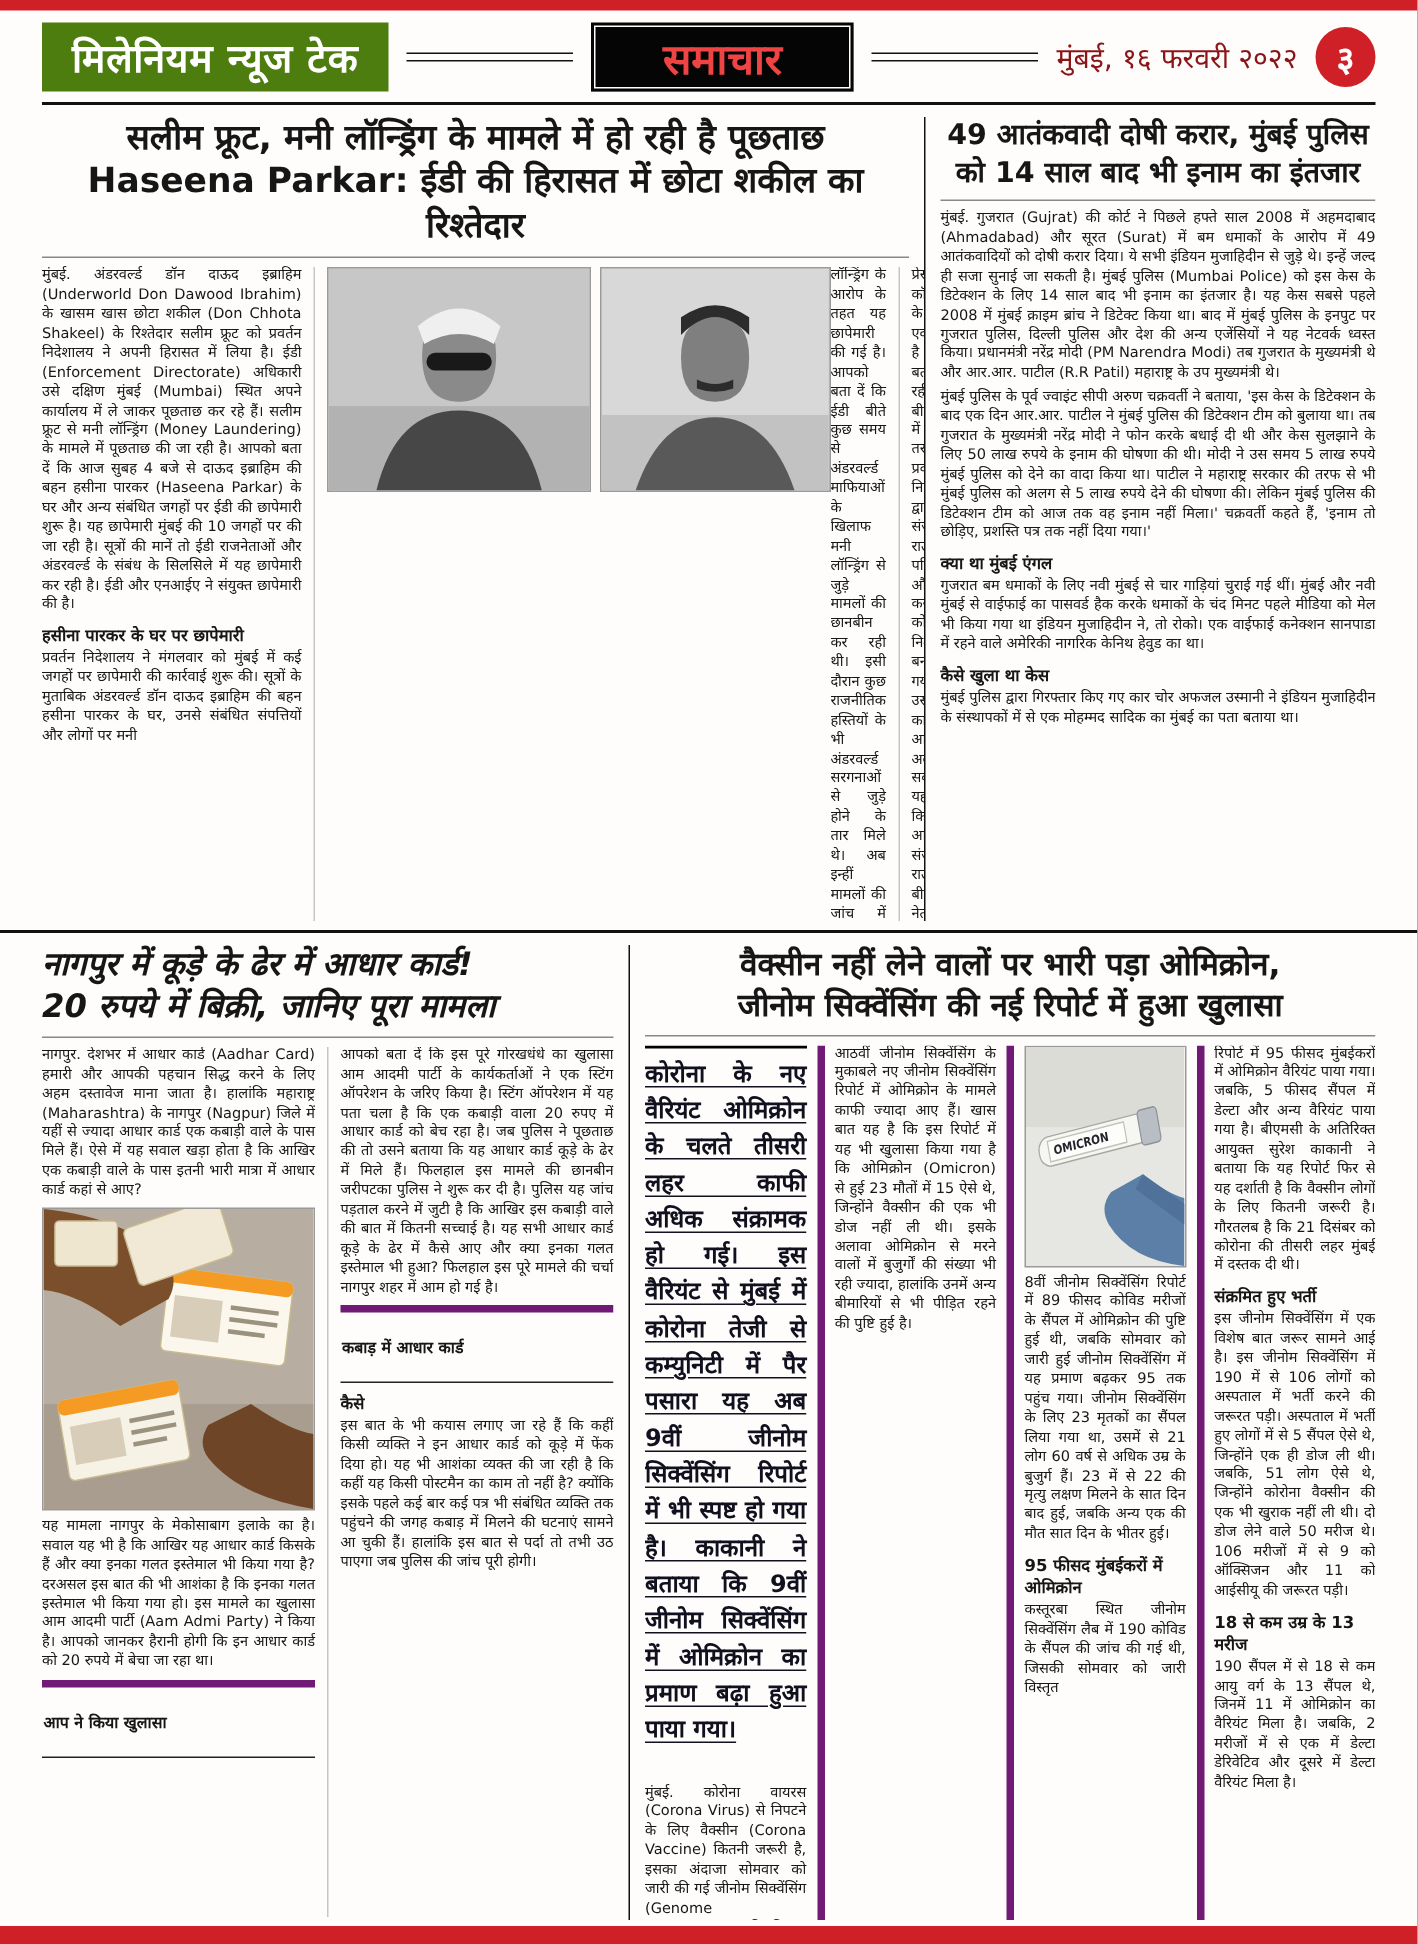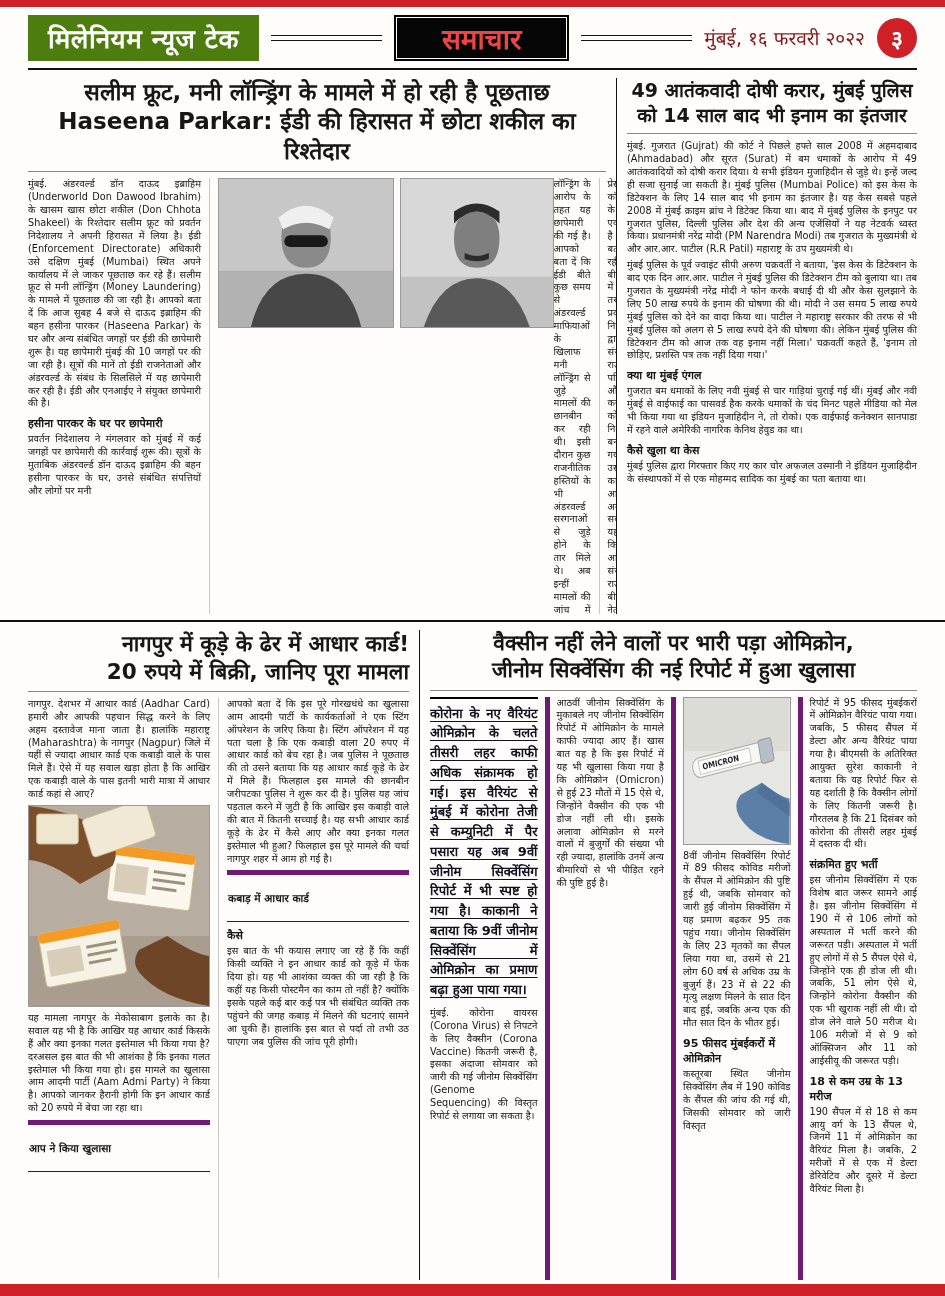--- a/index.html
+++ b/index.html
@@ -36,35 +36,35 @@
   .photo { height:100%; border:1px solid #9a9a9a; background:#ccc; }
   .photo1 { flex:1.15; } .photo2 { flex:1; }
   .a-cols { display:flex; flex:1; overflow:hidden; }
   .a-cols .col { flex:1; }
   .a-cols .col:first-child { padding-right:8px; border-right:1px solid #c6c6c6; }
   .a-cols .col:last-child { padding-left:8px; }
   
   .section-bottom { flex:1; display:flex; padding:8px 28px 4px; overflow:hidden; }
   .art-c { width:392px; flex:none; padding-right:10px; border-right:1.5px solid #111; overflow:hidden; }
   .art-d { flex:1; padding-left:10px; overflow:hidden; }
-  .hl-c { font-size:21.5px; font-weight:bold; line-height:1.3; text-align:right; padding-bottom:5px; margin-bottom:6px; border-bottom:1px solid #888; }
+  .hl-c { font-size:21.5px; font-weight:bold; line-height:1.3; text-align:left; padding-bottom:5px; margin-bottom:6px; border-bottom:1px solid #888;font-style:italic; }
   .hl-d { font-size:21px; font-weight:bold; line-height:1.3; text-align:center; padding-bottom:5px; margin-bottom:6px; border-bottom:1px solid #888; }
   .c-cols { display:flex; height:calc(100% - 70px); overflow:hidden; }
   .c-cols .col { flex:1; }
   .c-cols .col:first-child { padding-right:8px; border-right:1px solid #c6c6c6; }
   .c-cols .col:last-child { padding-left:8px; }
   .aadhaar-photo { width:100%; height:202px; margin:4px 0 5px; border:1px solid #9a9a9a; display:block; }
   .d-cols { display:flex; height:calc(100% - 66px); overflow:hidden; }
   .d-col { flex:1; overflow:hidden; }
   .d-col + .d-col { border-left:5px solid #701a75; padding-left:7px; }
   .d-col { padding-right:7px; }
   .d-col:last-child { padding-right:0; }
-  .intro { font-weight:bold; font-size:13px; line-height:1.52; text-align:justify; color:#10101e;
+  .intro { font-weight:bold; font-size:16px; line-height:1.52; text-align:justify; color:#10101e;
            text-decoration:underline; text-underline-offset:2.5px;
-           border-top:2.5px solid #000; padding-top:5px; margin-bottom:7px; }
+           border-top:2.5px solid #000; padding-top:5px; margin-bottom:24px; }
   .omicron-photo { width:100%; height:148px; margin-bottom:5px; border:1px solid #9a9a9a; display:block; }
   .bottom-strip { flex:none; height:12px; background:#cf2027; }
 </style>
 </head>
 <body>
 
 <div class="page">
 
   <div class="top-strip"></div>
 

